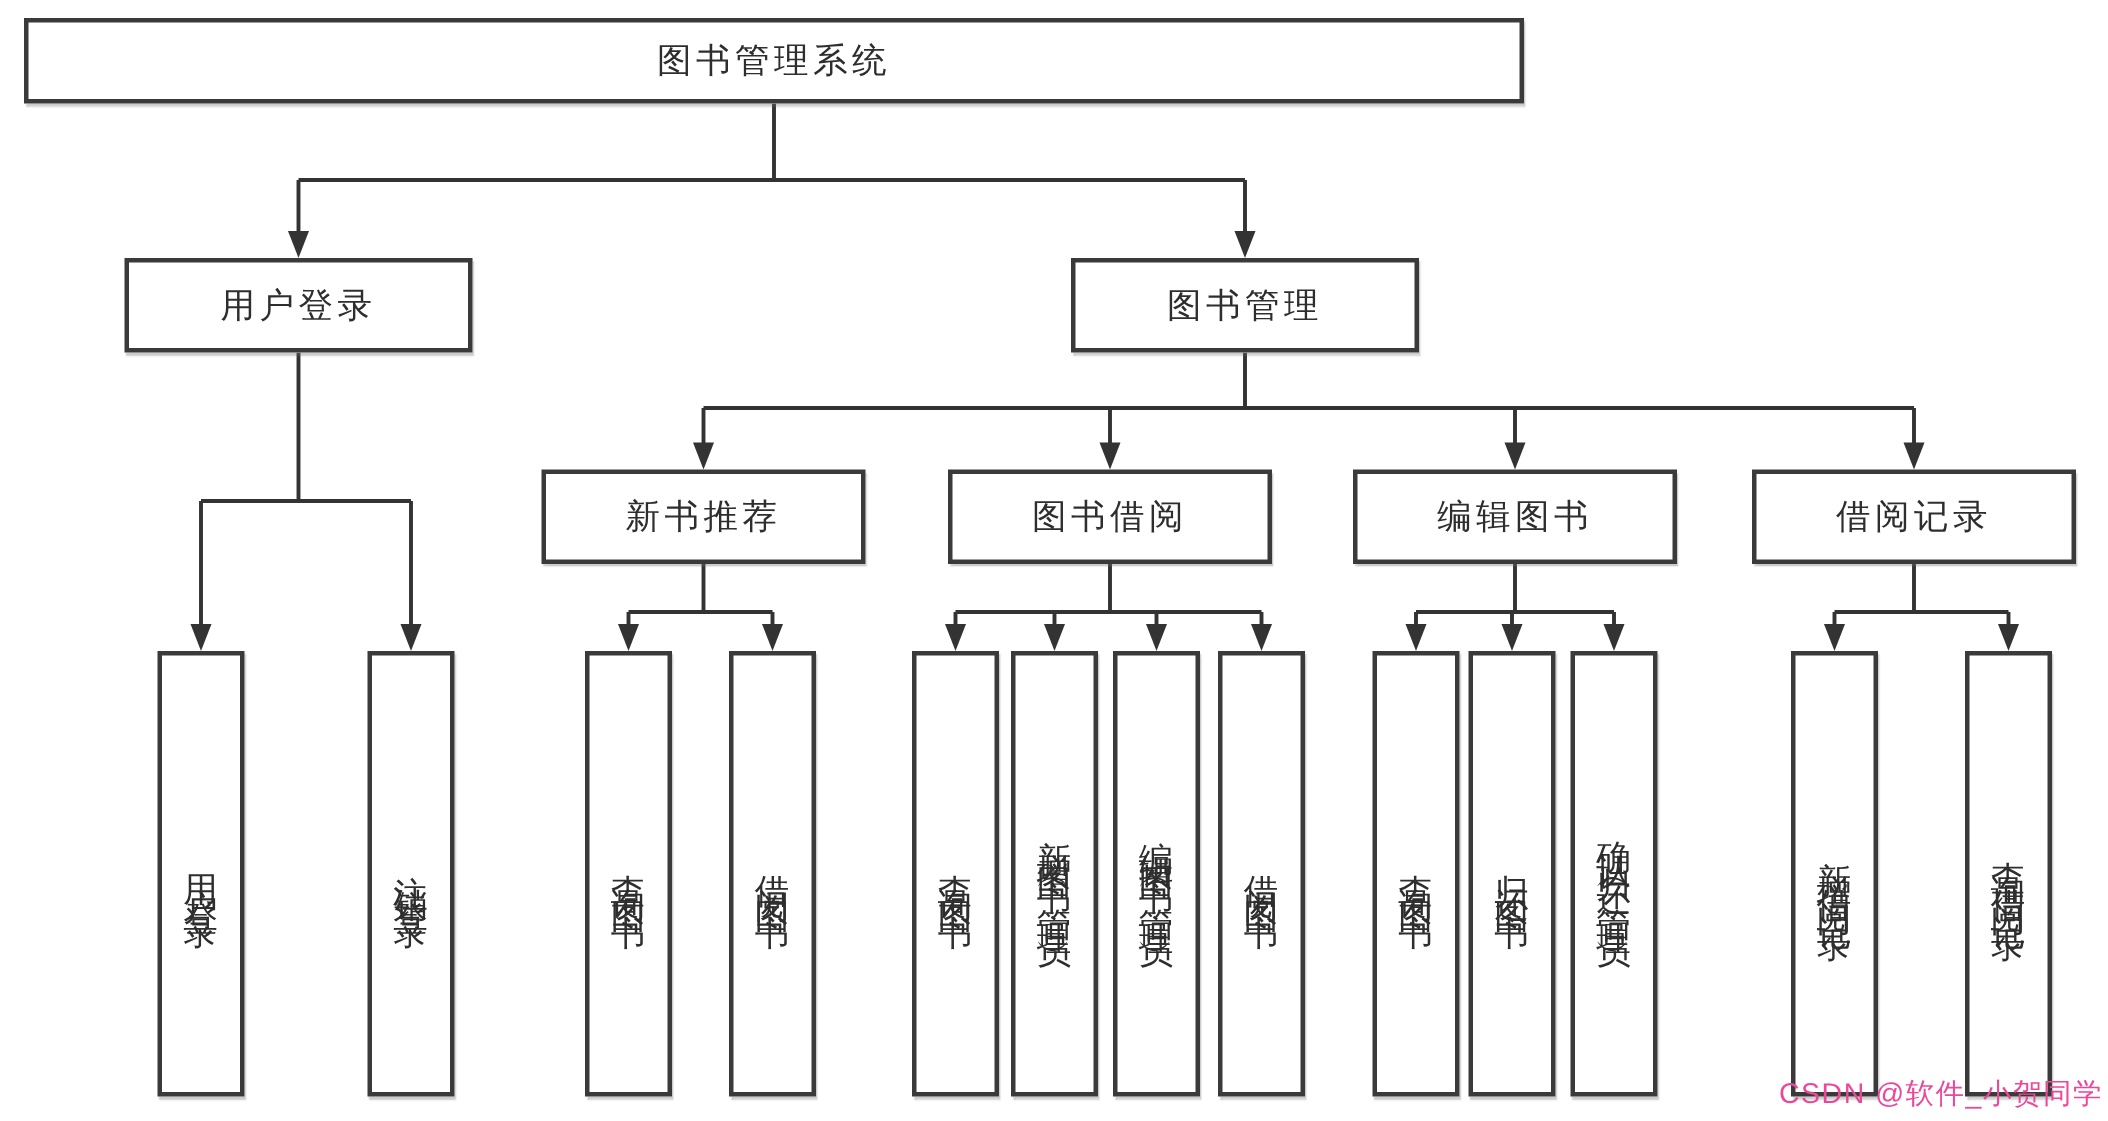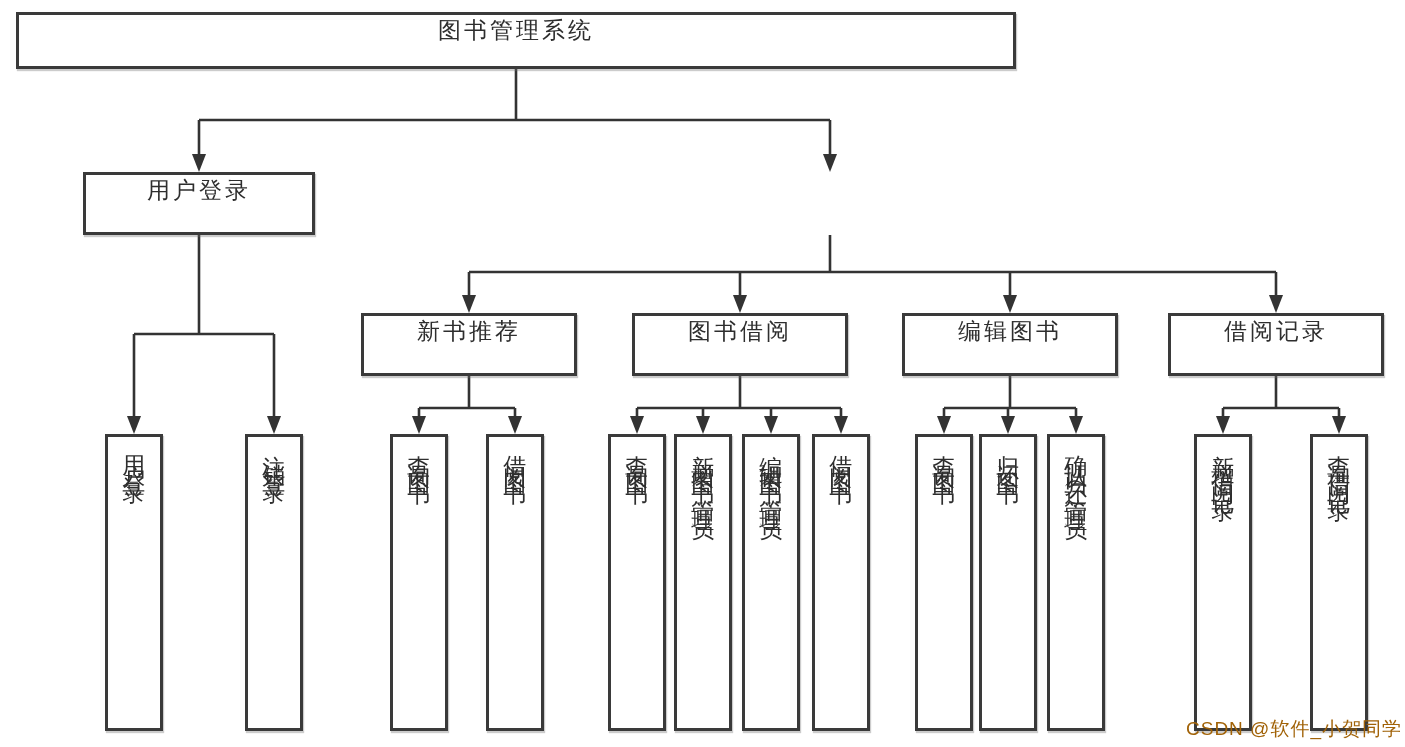--- a/index.html
+++ b/index.html
@@ -8,31 +8,31 @@
     font-family:"Liberation Sans", sans-serif;
   }
   .stage{position:absolute;left:0;top:0;width:1405px;height:747px;background:#ffffff;}
   svg.edges{position:absolute;left:0;top:0;pointer-events:none;}
   .edge{fill:none;stroke:#333333;stroke-width:2.6px;}
   .arrow{fill:#333333;stroke:none;}
   .node{
     position:absolute;box-sizing:border-box;background:#ffffff;
     border:3px solid #3a3a3a;
     box-shadow:1px 2px 1px rgba(110,110,110,0.35);
-    display:flex;justify-content:center;
+    display:flex;align-items:center;justify-content:center;
     color:#2e2e2e;z-index:2;
   }
   .hlabel{font-size:23px;letter-spacing:3px;white-space:nowrap;}
   .vlabel{
     writing-mode:vertical-rl;text-orientation:mixed;
     font-size:23px;letter-spacing:9px;line-height:1.15;white-space:nowrap;
   }
   .watermark{
     position:absolute;left:1186px;top:716px;z-index:5;
-    color:#a16207;font-size:19px;letter-spacing:1px;white-space:nowrap;
+    color:#ec4899;font-size:19px;letter-spacing:1px;white-space:nowrap;
   }
 </style>
 </head>
 <body>
 
 <div class="stage">
 
   <svg class="edges" width="1405" height="747" viewBox="0 0 1405 747">
 
     <path class="edge" d="M516,69 V120 M199,120 H830 M199,120 V160 M830,120 V160"></path>
@@ -71,20 +71,23 @@
       <polygon class="arrow" points="1339,434 1332,416 1346,416"></polygon>
     </g>
   </svg>
 
   <div class="node" style="left:16px;top:12px;width:1000px;height:57px">
     <span class="hlabel">图书管理系统</span>
   </div>
 
   <div class="node" style="left:83px;top:172px;width:232px;height:63px">
     <span class="hlabel">用户登录</span>
+  </div>
+  <div class="node" style="left:714px;top:172px;width:232px;height:63px">
+    <span class="hlabel">图书管理</span>
   </div>
 
   <div class="node" style="left:361px;top:313px;width:216px;height:63px">
     <span class="hlabel">新书推荐</span>
   </div>
   <div class="node" style="left:632px;top:313px;width:216px;height:63px">
     <span class="hlabel">图书借阅</span>
   </div>
   <div class="node" style="left:902px;top:313px;width:216px;height:63px">
     <span class="hlabel">编辑图书</span>

